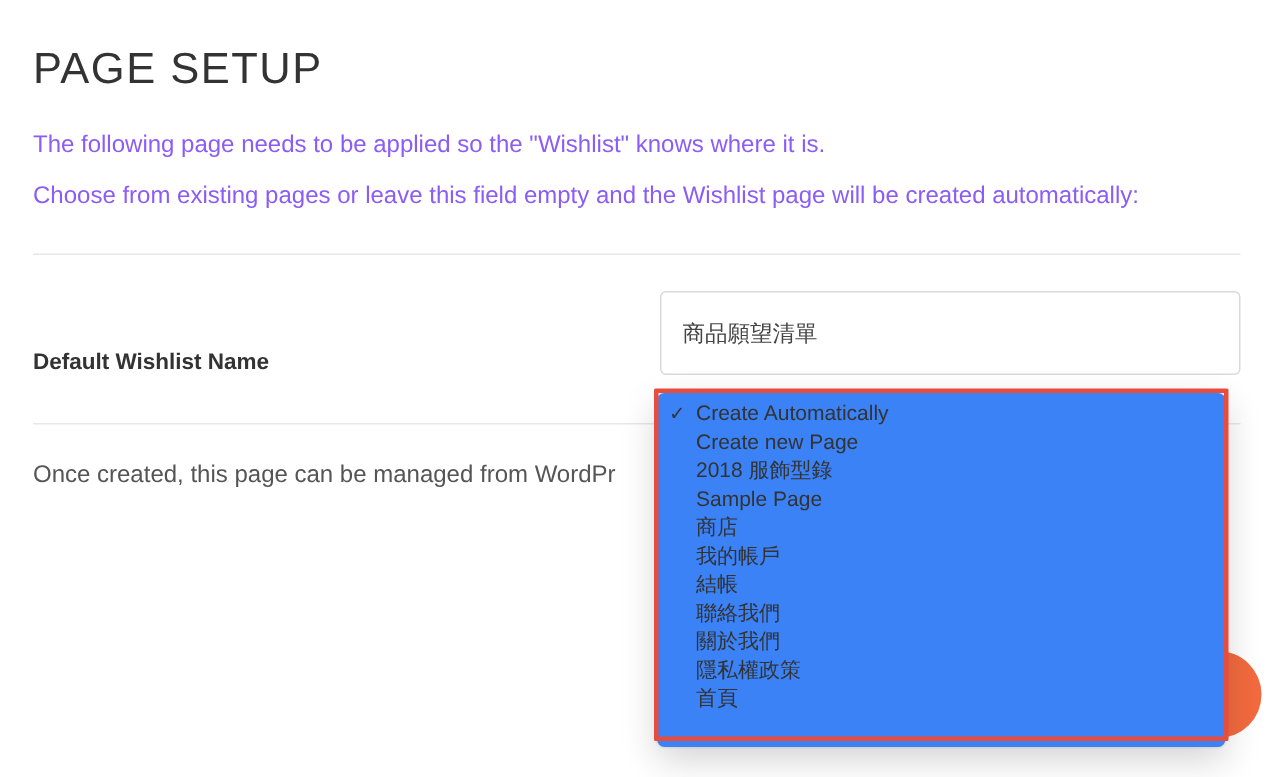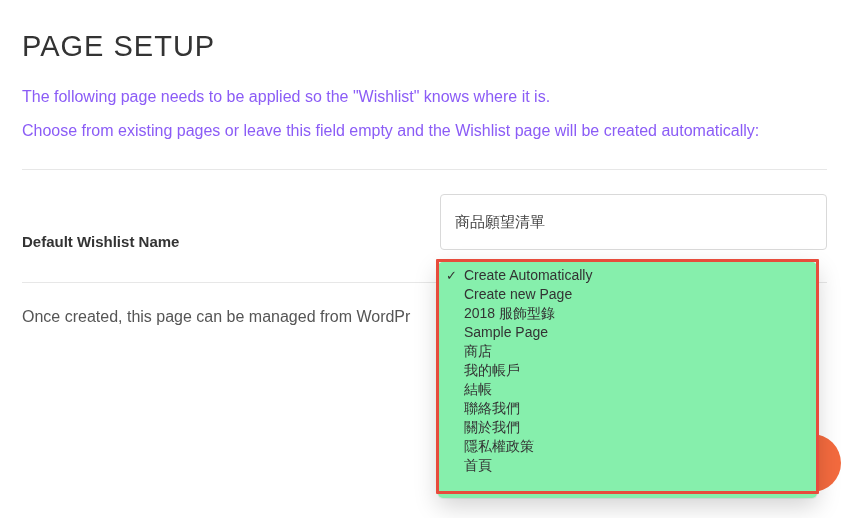--- a/index.html
+++ b/index.html
@@ -82,21 +82,21 @@
     z-index: 30;
     pointer-events: none;
   }
   
   .dropdown {
     position: absolute;
     top: 262px;
     left: 438px;
     width: 379px;
     height: 236px;
-    background: #86efac;
+    background: #3b82f6;
     border-radius: 5px;
     box-shadow: 0 8px 24px rgba(0,0,0,0.18), 0 0 0 1px rgba(0,0,0,0.05);
     z-index: 20;
     padding: 4px 0 0 0;
     overflow: hidden;
   }
   .dropdown .option {
     font-size: 14px;
     color: #333;
     line-height: 19px;

